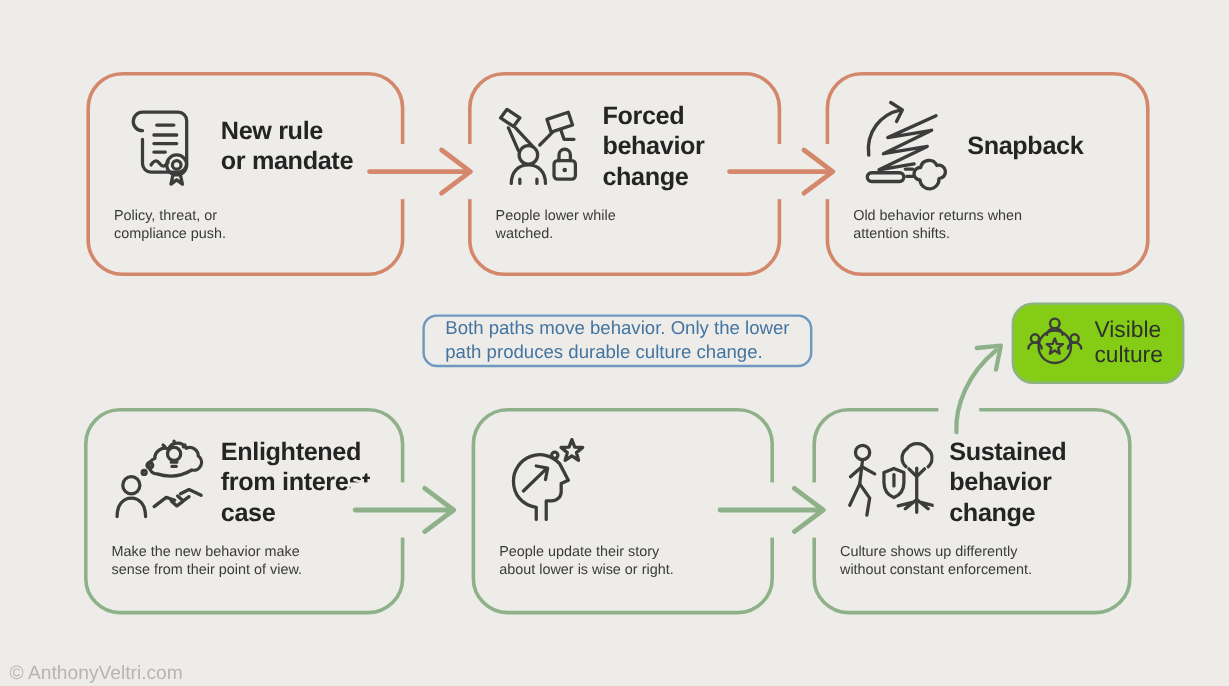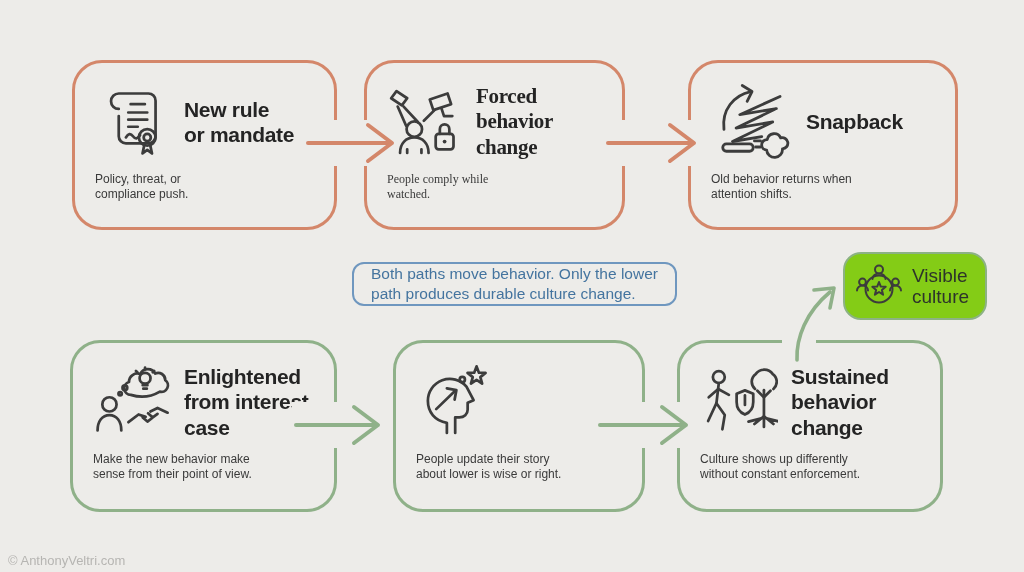--- a/index.html
+++ b/index.html
@@ -18,21 +18,21 @@
   .note-box{position:absolute;left:352px;top:262px;width:325px;height:44px;
             box-sizing:border-box;border:2px solid #6f97bf;border-radius:12px;
             display:flex;align-items:center;justify-content:center;
             color:#44749f;font-size:15.5px;line-height:1.3;white-space:pre-line;}
   .visible-box{position:absolute;left:843px;top:252px;width:144px;height:68px;
                box-sizing:border-box;background:#84cc16;border:2.5px solid #8cb284;
                border-radius:18px;display:flex;align-items:center;gap:9px;
                padding:0 10px;}
   .visible-label{font-size:19px;color:#2d332b;line-height:1.12;white-space:pre-line;}
   .arrow-layer{position:absolute;left:0;top:0;pointer-events:none;}
-  .watermark{position:absolute;left:8px;top:553px;font-size:13px;color:#b6b5b2;}
+  .watermark{position:absolute;left:8px;top:553px;font-size:16px;color:#b6b5b2;}
   .ic{stroke:#3c3c3c;fill:none;stroke-width:2.3;stroke-linecap:round;stroke-linejoin:round;}
   .ic2{stroke:#3c3c3c;fill:none;stroke-width:2;stroke-linecap:round;stroke-linejoin:round;}
 </style>
 </head>
 <body>
 
 <div class="canvas">
 
   <div class="flow-box orange" style="left:72px;top:60px;width:265px;height:170px;">
     <div class="box-head">
@@ -46,42 +46,42 @@
           <path d="M41.5 51.5 l-1.5 7 4 -3 4 3 -1.5 -7"></path>
         </g>
       </svg>
       <div class="box-title">New rule
 or mandate</div>
     </div>
     <div class="box-body">Policy, threat, or
 compliance push.</div>
   </div>
 
-  <div class="flow-box orange" style="left:364px;top:60px;width:261px;height:170px;font-family:Liberation Serif, serif;">
+  <div class="flow-box orange" style="left:390px;top:60px;width:261px;height:170px;">
     <div class="box-head">
       <svg class="box-icon" width="76" height="76" viewBox="0 0 64 64">
         <g class="ic">
           <path d="M8 6 l9 6 -4.5 6 -9 -6 z"></path>
           <path d="M14 19 L26 32 M9 19 L16 35"></path>
           <circle cx="23" cy="38" r="6.5"></circle>
           <path d="M11 58 c0 -8 5 -13 12 -13 c7 0 12 5 12 13"></path>
           <path d="M17 55 v3 M29 55 v3"></path>
           <path d="M36 13 l15 -5 3 9 -15 5 z"></path>
           <path d="M46 21 l2 6 h7"></path>
           <path d="M40 22 L31 31"></path>
           <rect x="41" y="42" width="15" height="13" rx="2.5"></rect>
           <path d="M44.5 42 v-4 a4 4 0 0 1 8 0 v4"></path>
           <circle cx="48.5" cy="48.5" r="1.6" fill="#3c3c3c" stroke="none"></circle>
         </g>
       </svg>
       <div class="box-title">Forced
 behavior
 change</div>
     </div>
-    <div class="box-body">People comply while
+    <div class="box-body">People lower while
 watched.</div>
   </div>
 
   <div class="flow-box orange" style="left:688px;top:60px;width:270px;height:170px;">
     <div class="box-head">
       <svg class="box-icon" width="82" height="78" viewBox="0 0 64 64">
         <g class="ic">
           <path d="M9 38 C7 22 17 10 31 7"></path>
           <path d="M24 2 L32 7 L28 15"></path>
           <path d="M55 11 L22 26 L52 21 L19 37 L49 32 L16 48 L40 44"></path>

